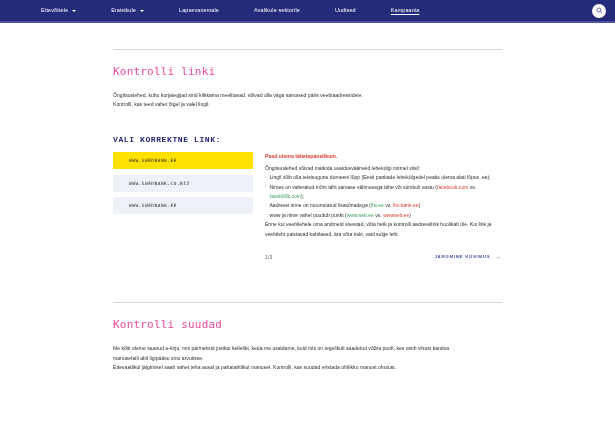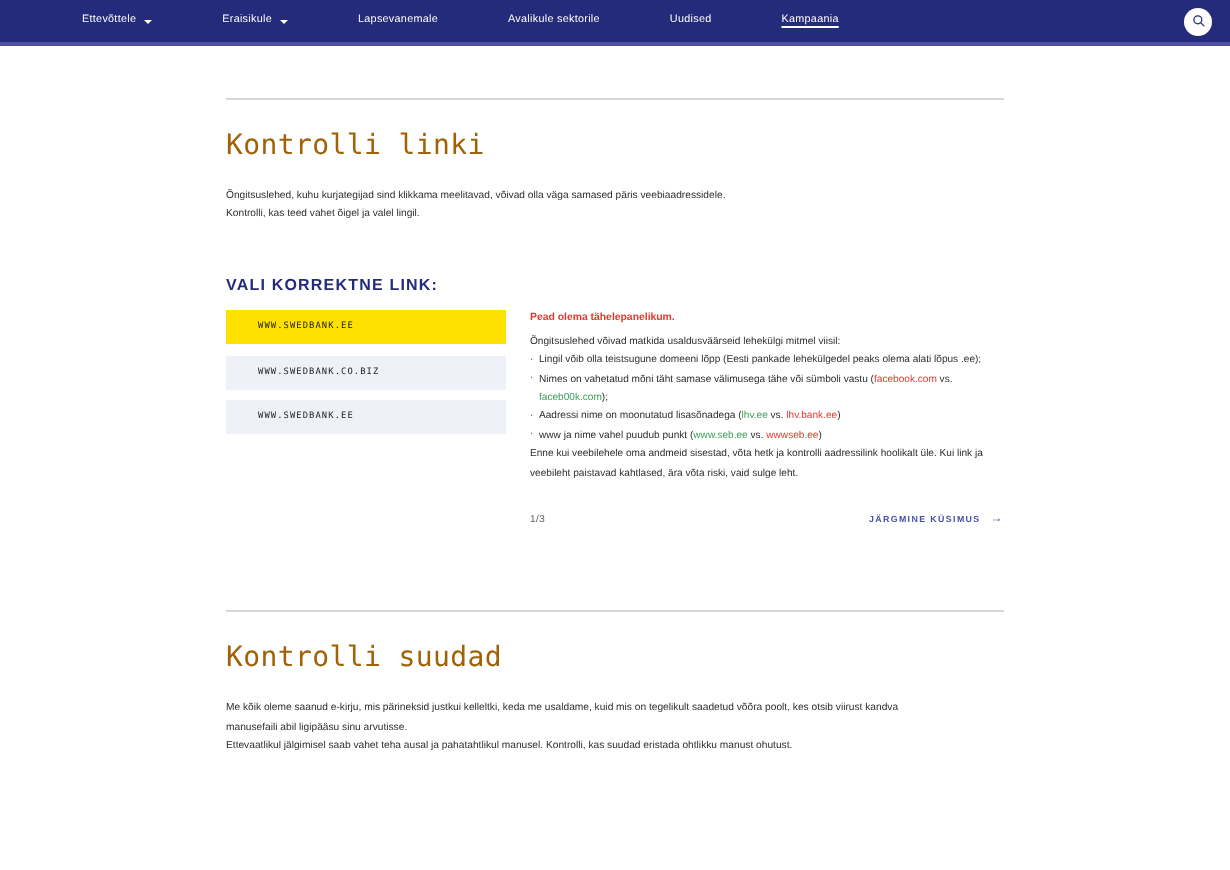--- a/index.html
+++ b/index.html
@@ -58,36 +58,36 @@
   .nav-underline { height:1.5px; background:#4d53a0; width:100%; }
 
   
   .page { padding:0 113px; }
   .rule { height:1px; background:#d6d6d6; margin:0; }
 
   
   .section { padding-top:15px; }
   h1.title {
     font-family:"DejaVu Sans Mono","Liberation Mono",monospace;
-    font-size:14px;
+    font-size:11px;
     font-weight:400;
-    color:#a16207;
+    color:#ec4899;
     letter-spacing:.2px;
     margin-bottom:13px;
   }
   p.lede {
     font-size:5.1px;
     line-height:1.92;
     color:#2e2e2e;
     max-width:330px;
   }
 
   
   .quiz-head {
-    font-family:Liberation Sans, sans-serif;
+    font-family:Liberation Mono, monospace;
     font-size:8px;
     font-weight:700;
     color:#242b7a;
     letter-spacing:.6px;
     margin:25px 0 7px 0;
   }
   .quiz { display:flex; gap:12px; align-items:flex-start; }
 
   .options { width:140px; flex:0 0 140px; padding-top:1px; }
   .option {

